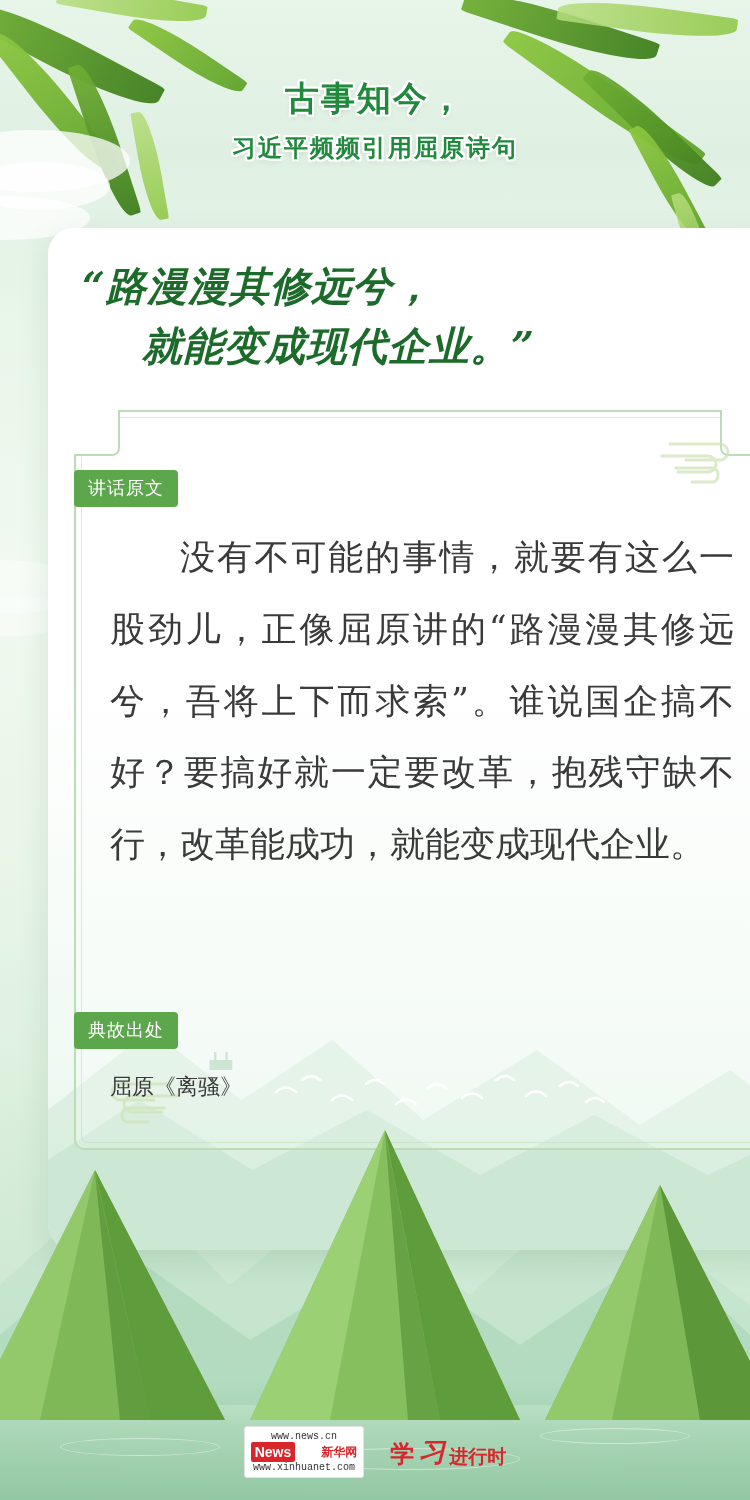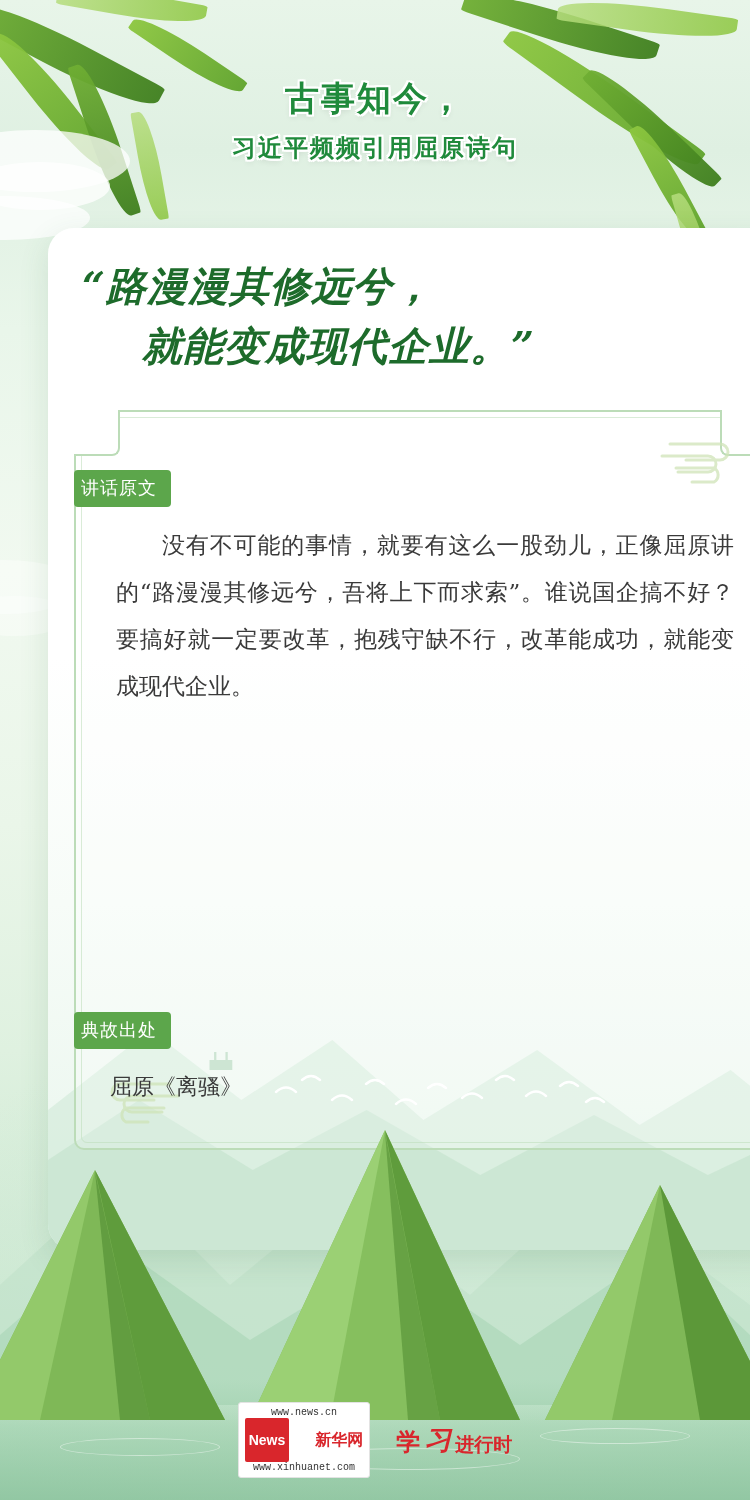--- a/index.html
+++ b/index.html
@@ -121,33 +121,33 @@
   }
   .corner-cut.tl { left:-2px; top:-2px; border-right:2px solid #bcdcb8; border-bottom:2px solid #bcdcb8; border-radius:0 0 8px 0;}
   .corner-cut.tr { right:-2px; top:-2px; border-left:2px solid #bcdcb8; border-bottom:2px solid #bcdcb8; border-radius:0 0 0 8px;}
 
   .tag {
     display:inline-block;
     background:#5ca64b;
     color:#fff;
     font-family:"DejaVu Serif", serif;
     font-size:18px;
-    padding:6px 14px 7px 7px;
+    padding:6px 14px 7px 14px;
     border-radius:4px;
     letter-spacing:1px;
   }
   .tag-wrap { position:absolute; left:-2px; }
   .tag-speech { top:58px; }
   .tag-source { top:600px; }
 
   .body-text {
     position:absolute;
-    left:40px; right:30px; top:110px;
+    left:34px; right:30px; top:110px;
     font-family:"DejaVu Serif", serif;
-    font-size:23px;
+    font-size:35px;
     line-height: 2.05;
     color:#3a3a3a;
     text-indent: 2em;
     text-align: justify;
   }
   .source-text {
     position:absolute;
     left:34px; top:660px;
     font-family:"DejaVu Serif", serif;
     font-size:22px;
@@ -178,23 +178,23 @@
     z-index: 10;
   }
   .xinhua {
     display:flex; flex-direction:column; align-items:center;
     background:#fff; border:1px solid #e3e3e3; padding:4px 6px; border-radius:3px;
   }
   .xinhua .url { font-size:10px; color:#333; line-height:1.1;font-family:Liberation Mono, monospace; }
   .xinhua .mid { display:flex; align-items:center; gap:4px; }
   .xinhua .news {
     background:#d9262c; color:#fff; font-weight:bold; font-size:14px;
-    padding:14px 4px; border-radius:2px; font-family:"Liberation Sans",sans-serif;
-  }
-  .xinhua .cn { color:#d9262c; font-weight:bold; font-size:16px; font-family:"DejaVu Sans",sans-serif;margin-left:22px; }
+    padding:2px 4px; border-radius:2px; font-family:"Liberation Sans",sans-serif;
+  }
+  .xinhua .cn { color:#d9262c; font-weight:bold; font-size:12px; font-family:"DejaVu Sans",sans-serif;margin-left:22px; }
   .brand2 { display:flex; align-items:flex-end; gap:4px; }
   .brand2 .xue { color:#d9262c; font-weight:bold; font-size:24px; font-family:"DejaVu Sans",sans-serif; }
   .brand2 .script { color:#d9262c; font-weight:bold; font-size:27px; font-style:italic; font-family:"DejaVu Serif",serif; }
   .brand2 .tail { color:#d9262c; font-weight:bold; font-size:19px; font-family:"DejaVu Sans",sans-serif; }
 
   .bird { position:absolute; z-index:6; }
 </style>
 </head>
 <body>
 

